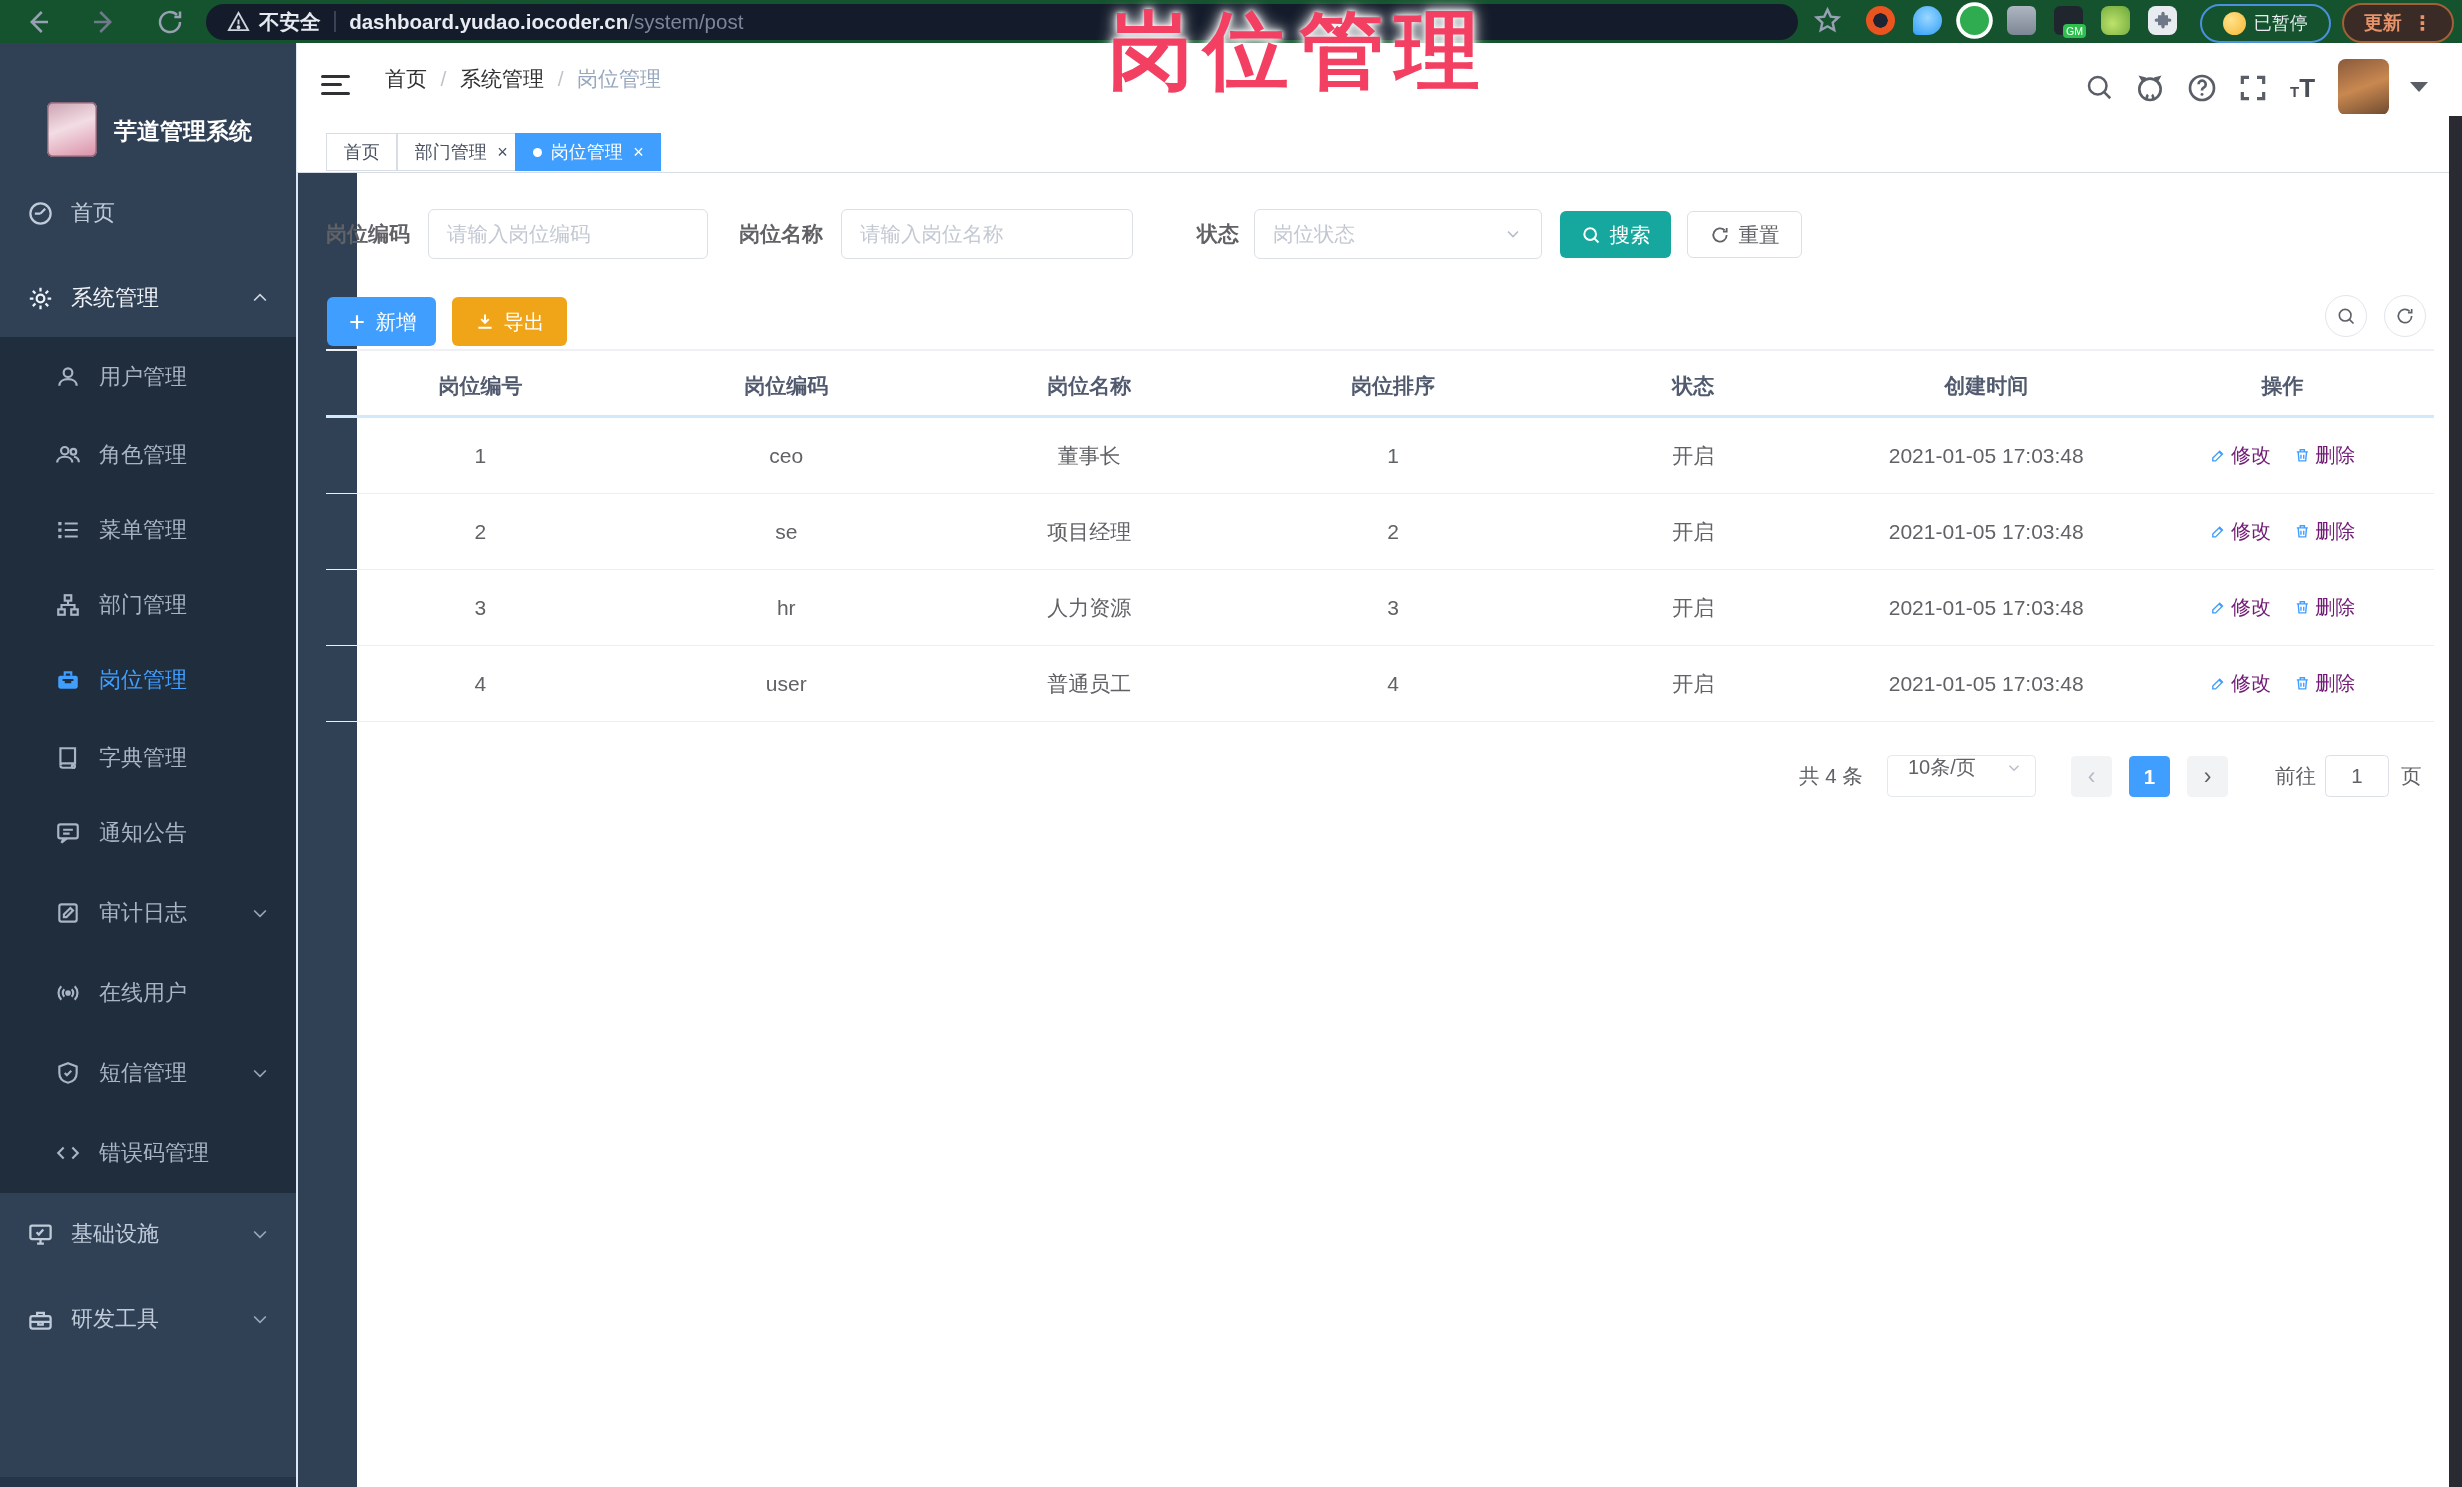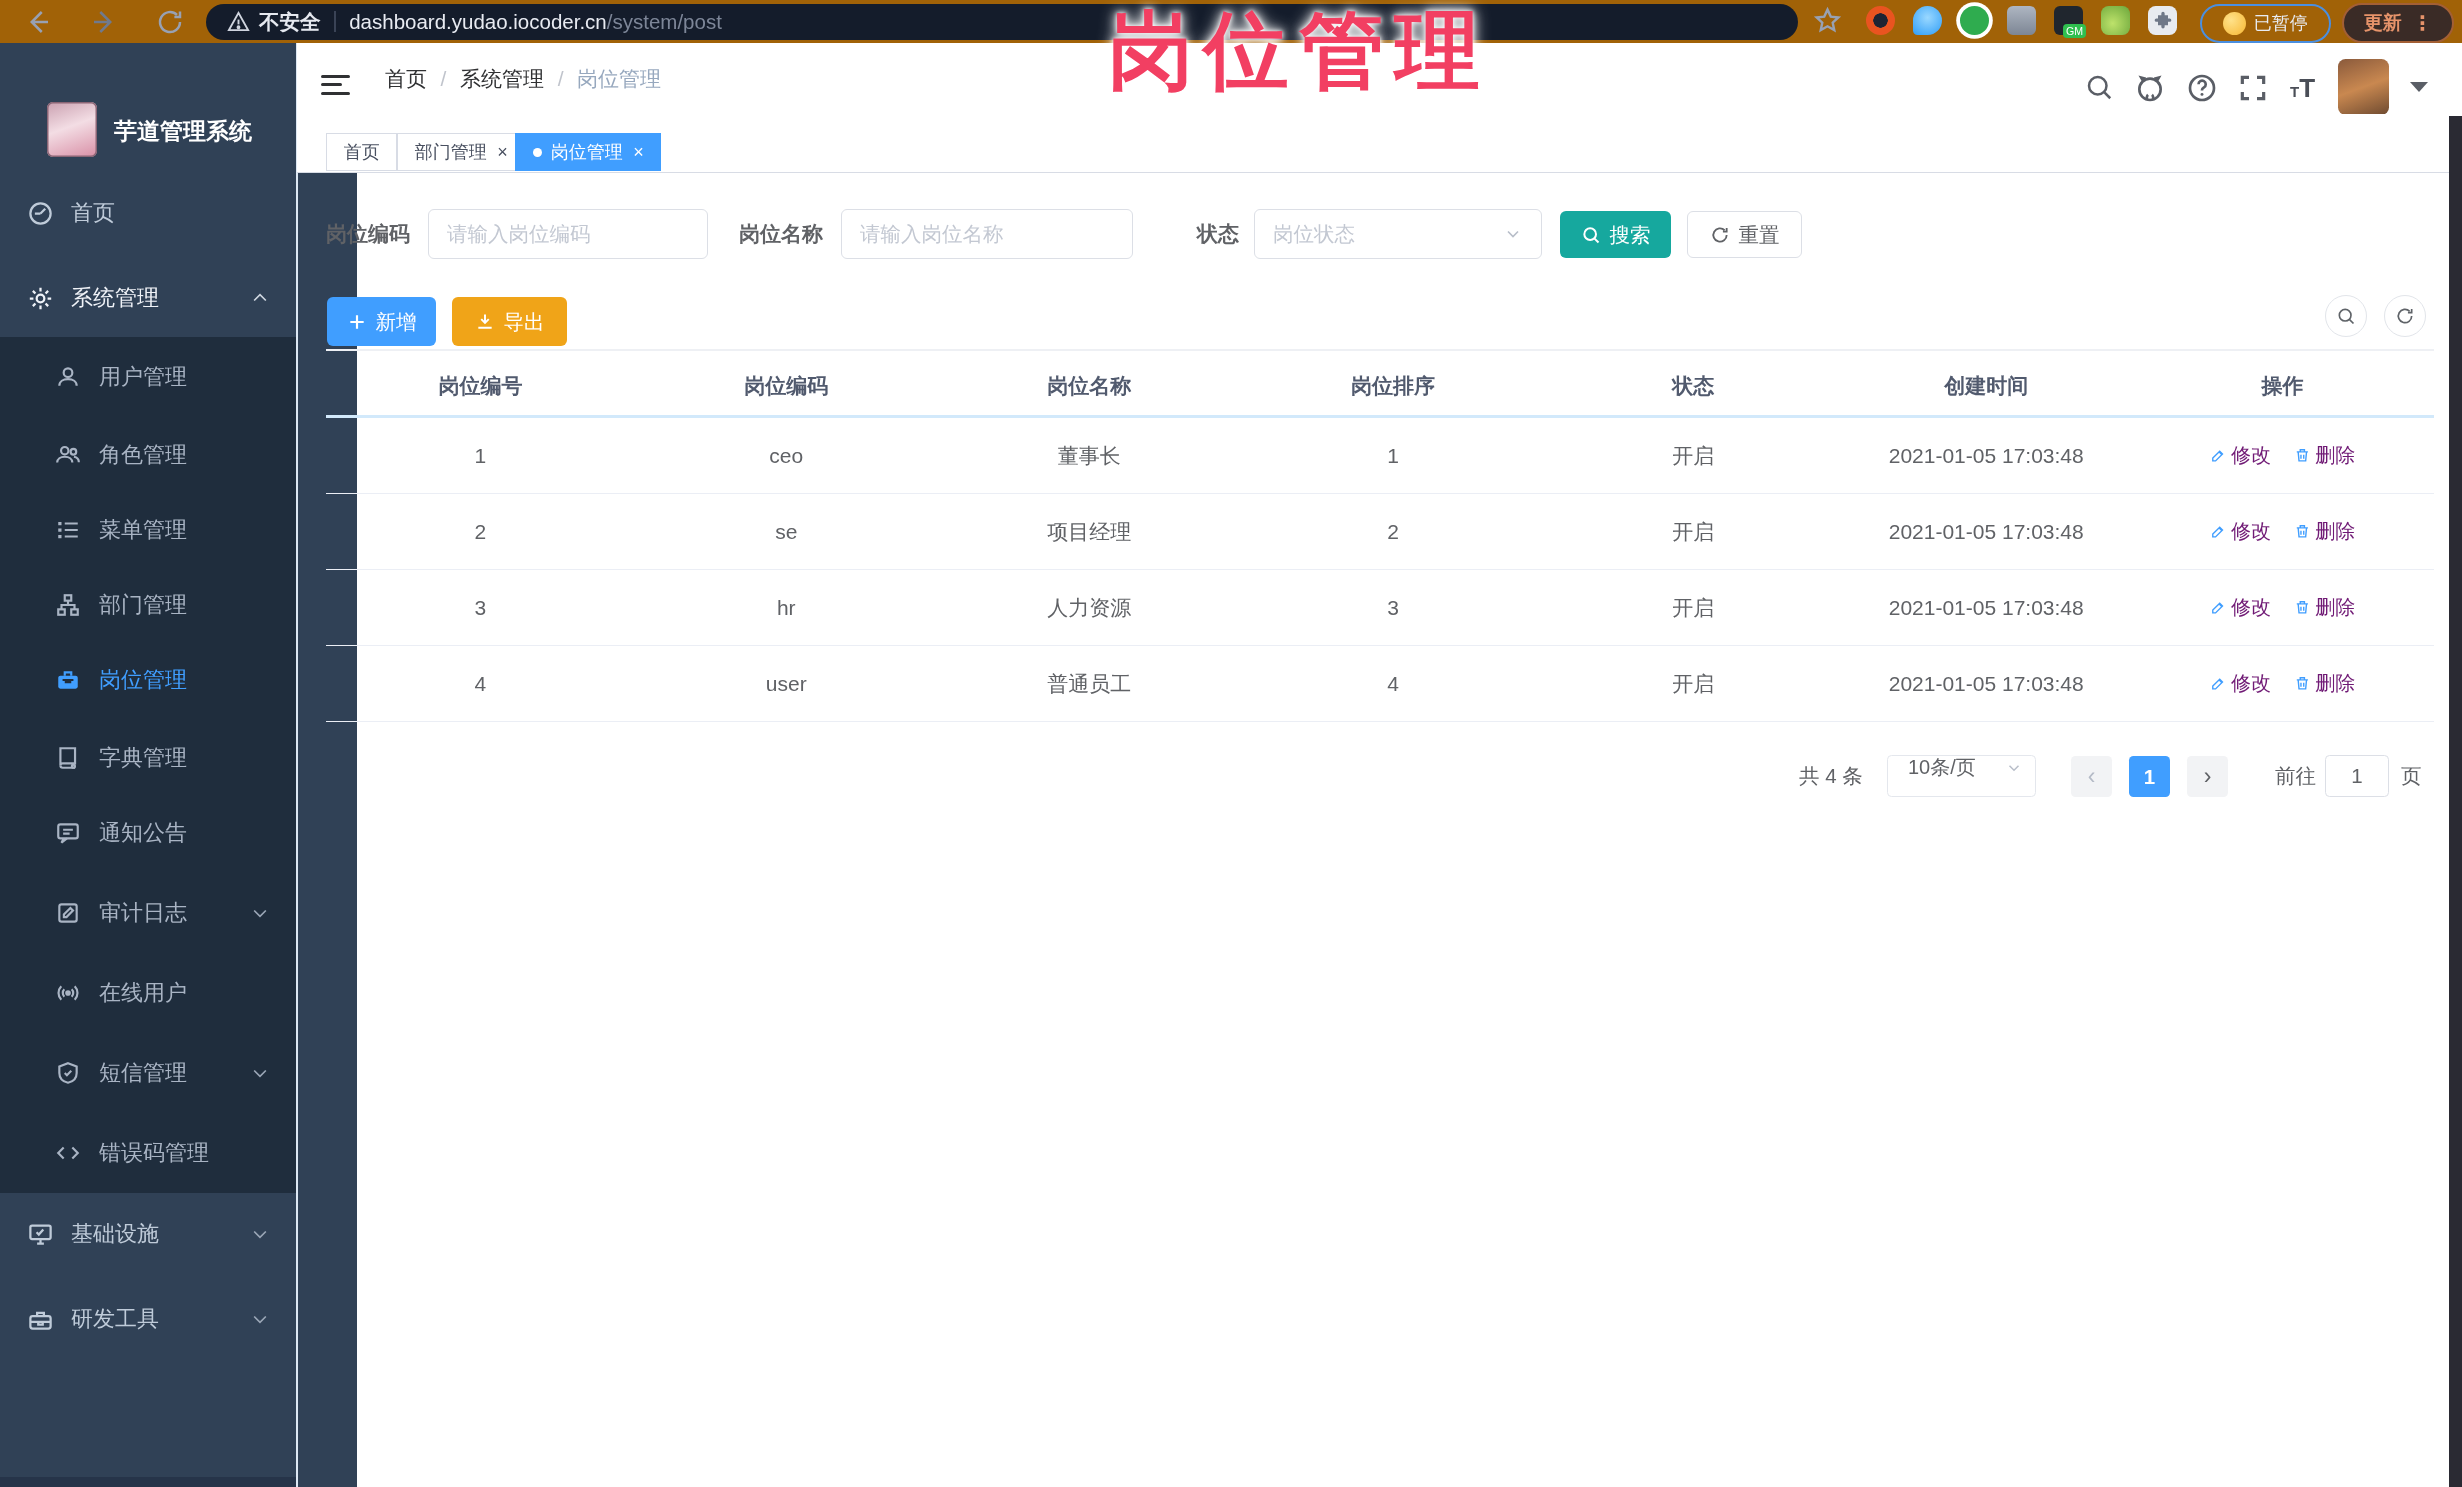--- a/index.html
+++ b/index.html
@@ -2,28 +2,28 @@
 <html style="font-size:12px"><head>
 <meta charset="utf-8">
 <style>
   html,body{margin:0;padding:0;background:#fff;}
   #stage{position:relative;width:2462px;height:1488px;overflow:hidden;
          font-family:"Liberation Sans","DejaVu Sans",sans-serif;background:#fff;}
   .abs{position:absolute;}
   svg{display:block;}
 
   
-  #chrome{left:0;top:0;width:2462px;height:43px;background:#a16207;}
+  #chrome{left:0;top:0;width:2462px;height:43px;background:#14532d;}
   .chrome-ic{top:6.8px;width:30px;height:30px;color:#98a1b3;}
   #url-pill{left:206px;top:3.8px;width:1592px;height:36px;background:#141c2b;border-radius:18px;
             display:flex;align-items:center;color:#dfe3ec;font-size:20.5px;}
   #url-pill .warn{margin-left:21px;color:#cfd4de;}
   #sec-label{margin-left:9px;font-weight:bold;color:#e6e9f0;}
   .pill-div{width:1.5px;height:21px;background:#3a4356;margin:0 13.6px;}
-  #url-host{color:#e8ebf2;font-weight:normal;}
+  #url-host{color:#e8ebf2;font-weight:bold;}
   #url-path{color:#7d8698;}
   .extrow{top:6px;display:flex;align-items:center;gap:18px;}
   .ext{width:29px;height:29px;border-radius:50%;}
   #paused-pill{left:2200px;top:3.8px;width:127px;height:35px;border:2.3px solid #4a8fe0;border-radius:20px;
                display:flex;align-items:center;justify-content:center;gap:7.6px;color:#e8ebf2;font-size:18px;}
   #paused-emoji{width:23px;height:23px;border-radius:50%;background:radial-gradient(circle at 35% 35%,#ffe28a,#f7b733);}
   #update-pill{left:2342px;top:3px;width:108px;height:36px;border:2.3px solid #a35f35;background:#3a2b26;
                border-radius:20px;display:flex;align-items:center;justify-content:center;gap:10.6px;
                color:#e6936a;font-size:19px;font-weight:bold;}
   #update-pill .dots{font-size:20px;letter-spacing:0;}

